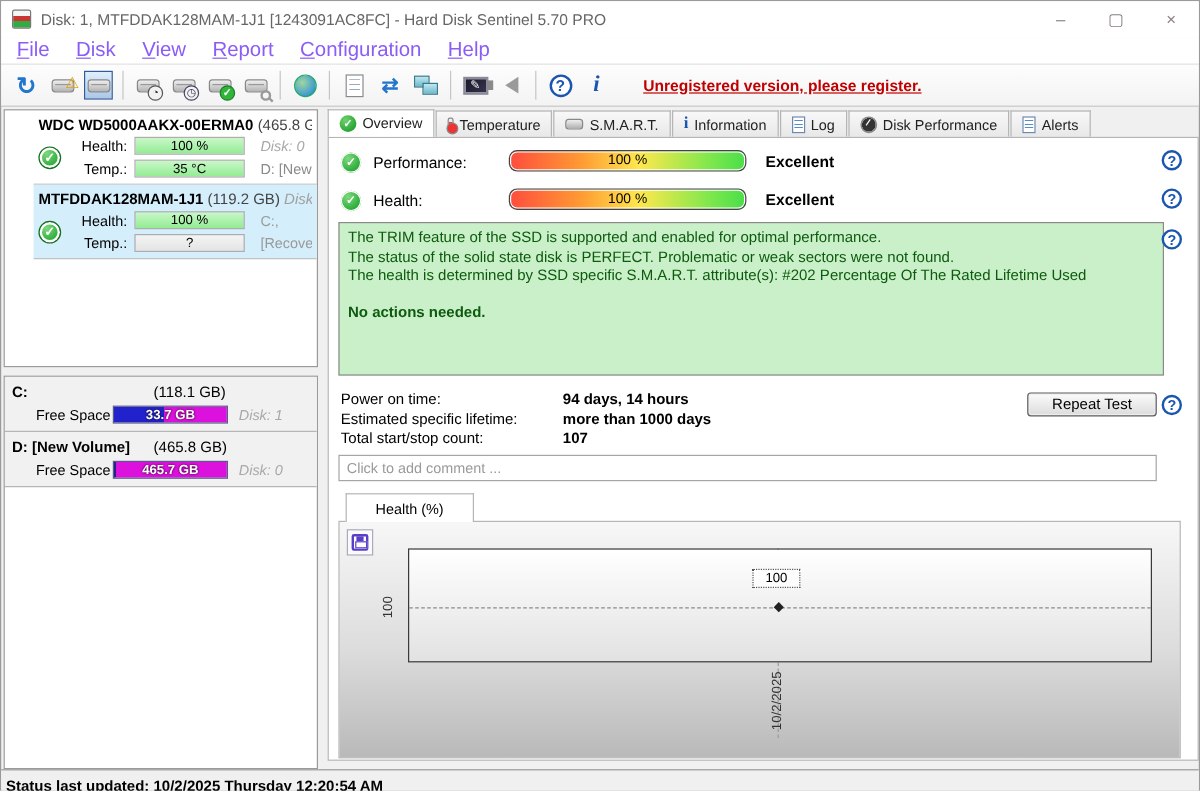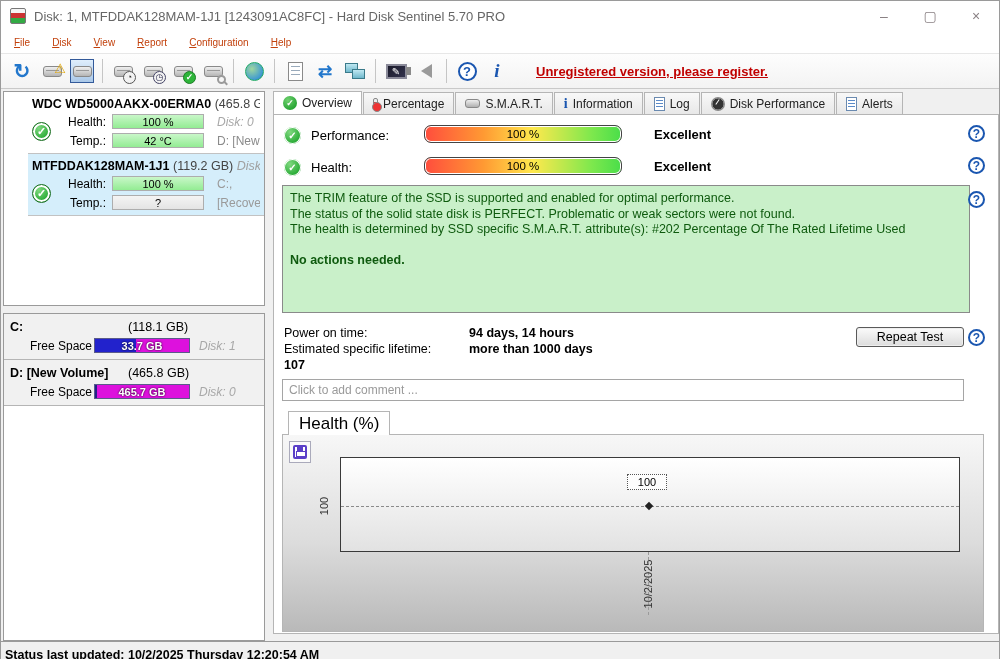--- a/index.html
+++ b/index.html
@@ -10,21 +10,21 @@
   
   .titlebar { position:absolute; left:0; top:0; width:100%; height:30px; background:#fff; display:flex; align-items:center; }
   .app-icon { width:16px; height:16px; margin:0 8px 0 9px; border:1px solid #777;
     background:linear-gradient(180deg,#f5f5f5 0 30%, #cc3333 30% 62%, #33aa44 62%); border-radius:2px; }
   .title-text { color:#666; font-size:13px; }
   .win-controls { position:absolute; right:0; top:0; height:30px; display:flex; }
   .win-btn { width:46px; height:30px; display:flex; align-items:center; justify-content:center; color:#8a8184; font-size:14px; }
 
   
   .menubar { position:absolute; left:0; top:30px; width:100%; height:22px; background:#fff; display:flex; align-items:center; padding-left:2px; }
-  .menu-item { display:inline-block; padding:3px 11px; font-size:10px; color:#c2410c; }
+  .menu-item { display:inline-block; padding:3px 11px; font-size:17px; color:#8b5cf6; }
   .menu-item::first-letter { text-decoration:underline; }
 
   
   .toolbar { position:absolute; left:0; top:52px; width:100%; height:36px; background:linear-gradient(180deg,#fdfdfd,#f3f3f3); border-top:1px solid #e7e7e7; border-bottom:1px solid #c9c9c9; display:flex; align-items:center; padding-left:6px; }
   .tbi { width:28px; height:28px; display:flex; align-items:center; justify-content:center; position:relative; margin:0 1px; }
   .tb-sep { width:1px; height:24px; background:#c5c5c5; margin:0 5px; }
   .glyph-blue { color:#2277cc; font-weight:bold; font-size:20px; }
   .disk-base { width:19px; height:11px; border-radius:3px; background:linear-gradient(180deg,#efefef,#b5b5b5); border:1px solid #898989; position:relative; }
   .disk-base::after { content:""; position:absolute; left:2px; right:2px; top:3px; height:1px; background:#999; }
   .ovl { position:absolute; right:1px; bottom:1px; width:13px; height:13px; border-radius:50%; display:flex; align-items:center; justify-content:center; font-size:10px; line-height:1; }
@@ -90,34 +90,34 @@
   .ti-page::after { content:""; position:absolute; left:1px; right:1px; top:2px; height:9px; background:repeating-linear-gradient(180deg,#5a8ac8 0 1px, transparent 1px 3px); }
   .ti-gauge { width:14px; height:14px; border-radius:50%; background:radial-gradient(circle,#333 55%, #888 56%); position:relative; }
   .ti-gauge::after { content:""; position:absolute; left:6px; top:2px; width:1px; height:6px; background:#fff; transform:rotate(35deg); }
 
   
   .content { position:absolute; left:272px; top:113px; width:726px; height:520px; background:#fff; border:1px solid #b5b5b5; border-top:1px solid #b5b5b5; }
   .score-row { position:absolute; left:0; display:flex; align-items:center; height:20px; }
   .score-row .ok-badge2 { width:17px; height:17px; border-radius:50%; background:radial-gradient(circle at 35% 30%, #7fd87f, #2eae3a 65%, #1d7d26); color:#fff; font-size:10px; font-weight:bold; display:flex; align-items:center; justify-content:center; box-shadow:0 0 0 1px #fff inset; }
   .score-label { font-size:13px; margin-left:10px; }
   .score-bar { position:absolute; left:150px; width:198px; height:18px; border:1px solid #444; border-radius:7px; background:linear-gradient(90deg,#ff4d3d,#ff9a33 30%,#ffe84d 55%,#7ee84d 85%,#4ade4a); display:flex; align-items:center; justify-content:center; font-size:11.5px; box-shadow:0 0 0 1px #fff inset; }
-  .score-rating { position:absolute; left:380px; font-weight:bold; font-size:13px;text-align:right; }
+  .score-rating { position:absolute; left:364px; font-weight:bold; font-size:13px;text-align:right; }
   .help-sm { width:17px; height:17px; border-radius:50%; border:2px solid #1a56b0; color:#1a56b0; font-weight:bold; font-size:12px; display:flex; align-items:center; justify-content:center; background:#fff; position:absolute; }
   .status-box { position:absolute; left:8px; top:70px; width:688px; height:128px; background:#c9f0c9; border:1px solid #8a8a8a; padding:5px 7px; color:#0e5a0e; font-size:12.5px; line-height:15.5px; }
   .status-box .bold-line { font-weight:bold; margin-top:15px; }
   .stats { position:absolute; left:10px; top:210px; font-size:12.5px; line-height:16px; }
   .stat-row { display:flex; }
   .stat-label { width:185px; }
   .stat-value { font-weight:bold; }
   .repeat-btn { position:absolute; left:582px; top:212px; width:108px; height:20px; border:1px solid #5a5a5a; border-radius:3px; background:linear-gradient(180deg,#fbfbfb,#dcdcdc); font-size:12.5px; display:flex; align-items:center; justify-content:center; box-shadow:0 0 0 1px #eee inset; }
   .comment-input { position:absolute; left:8px; top:264px; width:682px; height:22px; border:1px solid #a5a5a5; font-size:12px; color:#444; padding:0 6px; font-family:"Liberation Sans",sans-serif; background:#fff; }
   .comment-input::placeholder { color:#9a9a9a; }
 
   
-  .subtab { position:absolute; left:14px; top:296px; height:24px; padding:0 10px; background:#fff; border:1px solid #b5b5b5; border-bottom:none; display:flex; align-items:center; font-size:17px; z-index:2; }
+  .subtab { position:absolute; left:14px; top:296px; height:24px; padding:0 24px; background:#fff; border:1px solid #b5b5b5; border-bottom:none; display:flex; align-items:center; font-size:12px; z-index:2; }
   .chart-panel { position:absolute; left:8px; top:319px; width:702px; height:198px; border:1px solid #b5b5b5; background:linear-gradient(180deg,#f7f7f7 0%, #dcdcdc 55%, #b9b9b9 100%); }
   .save-btn { position:absolute; left:6px; top:6px; width:22px; height:22px; border:1px solid #aab; background:#fafafa; display:flex; align-items:center; justify-content:center; }
   .floppy { width:14px; height:14px; border:2px solid #5a3ec8; border-radius:2px; position:relative; background:#fff; }
   .floppy::before { content:""; position:absolute; left:2px; top:0; width:6px; height:4px; background:#5a3ec8; }
   .floppy::after { content:""; position:absolute; left:1px; bottom:0; width:8px; height:4px; border:1px solid #5a3ec8; background:#fff; }
   .plot { position:absolute; left:57px; top:22px; width:620px; height:95px; border:1px solid #3a3a3a; background:linear-gradient(180deg,#ffffff,#e2e2e2); }
   .hline { position:absolute; left:0; right:0; top:48px; border-top:1px dashed #8a8a8a; }
   .vline { position:absolute; left:365px; top:22px; height:158px; border-left:1px dashed #9a9a9a; }
   .pt { position:absolute; left:305px; top:45px; width:6px; height:6px; background:#222; transform:rotate(45deg); }
   .pt-label { position:absolute; left:286px; top:16px; width:40px; text-align:center; background:#fdfdfd; border:1px dotted #555; font-size:11px; padding:1px 0; }
@@ -218,21 +218,21 @@
       <div class="disk-header">
         <b>WDC WD5000AAKX-00ERMA0</b>
         <span class="size">(465.8 GB)</span>
       </div>
       <div class="disk-grid">
         <span class="ok-badge">✓</span>
         <span class="row-label">Health:</span>
         <span class="mini-bar">100 %</span>
         <span class="row-info italic">Disk: 0</span>
         <span class="row-label">Temp.:</span>
-        <span class="mini-bar">42 °C</span>
+        <span class="mini-bar">35 °C</span>
         <span class="row-info" style="color:#8a8a8a;">D: [New Volume]</span>
       </div>
     </div>
 
     <div class="disk-entry selected">
       <div class="disk-header">
         <b>MTFDDAK128MAM-1J1</b>
         <span class="size">(119.2 GB)</span>
         <span class="dnum">Disk: 1</span>
       </div>
@@ -277,21 +277,21 @@
 
   </div>
 
   <div class="tabbar">
     <div class="tab active">
         <span class="ticon ti-check">✓</span>
         <span>Overview</span>
       </div>
     <div class="tab">
         <span class="ticon ti-thermo"></span>
-        <span>Percentage</span>
+        <span>Temperature</span>
       </div>
     <div class="tab">
         <span class="ticon ti-disk"></span>
         <span>S.M.A.R.T.</span>
       </div>
     <div class="tab">
         <span class="ticon ti-info">i</span>
         <span>Information</span>
       </div>
     <div class="tab">
@@ -337,20 +337,21 @@
     <div class="stats">
       <div class="stat-row">
           <span class="stat-label">Power on time:</span>
           <span class="stat-value">94 days, 14 hours</span>
         </div>
       <div class="stat-row">
           <span class="stat-label">Estimated specific lifetime:</span>
           <span class="stat-value">more than 1000 days</span>
         </div>
       <div class="stat-row">
+          <span class="stat-label">Total start/stop count:</span>
           <span class="stat-value">107</span>
         </div>
     </div>
 
     <div class="repeat-btn">Repeat Test</div>
     <div class="help-sm" style="left:694px; top:214px;">?</div>
 
     <input class="comment-input" placeholder="Click to add comment ..." style="">
 
     <div class="subtab">Health (%)</div>

